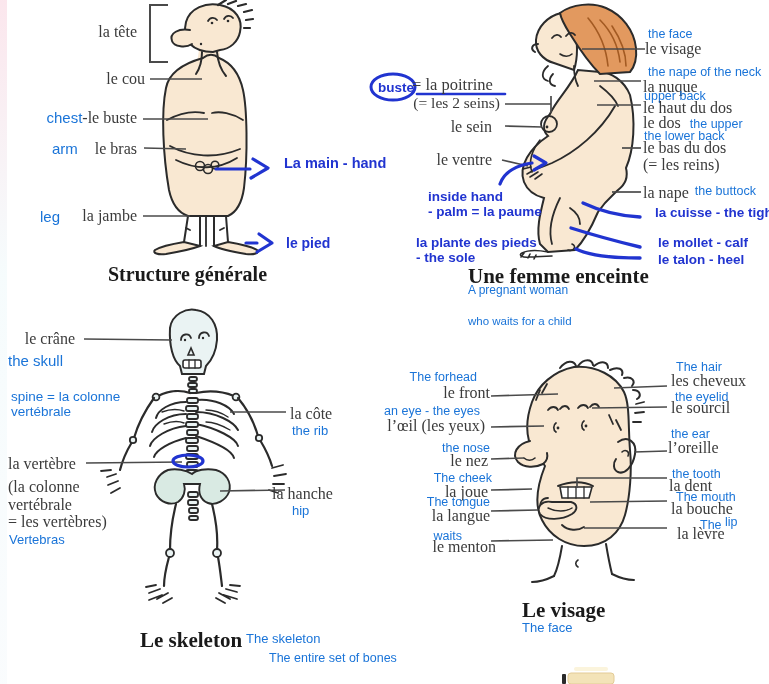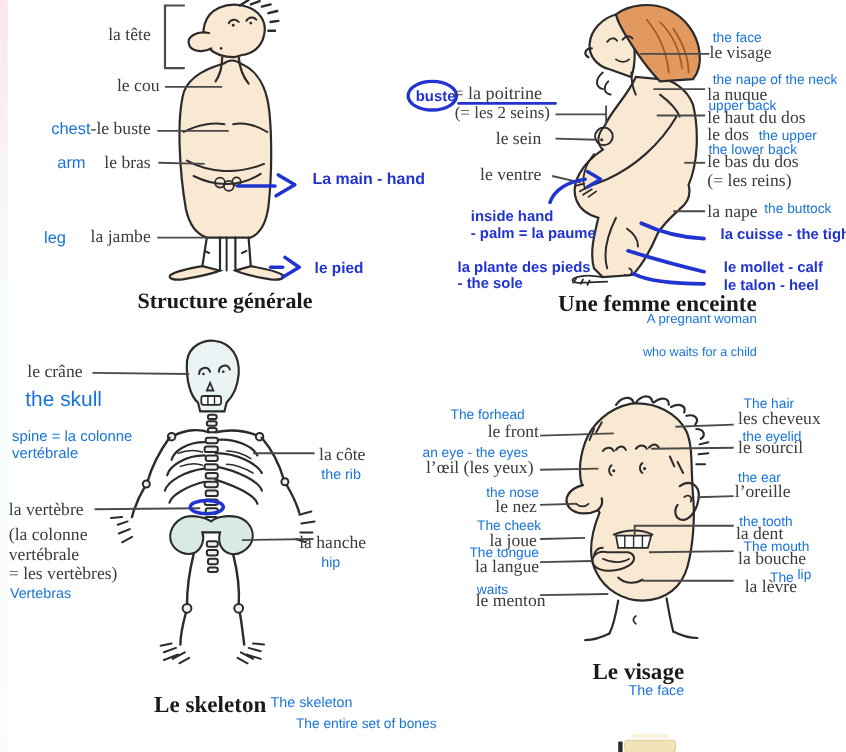--- a/index.html
+++ b/index.html
@@ -6,21 +6,21 @@
   #screen{position:relative;width:769px;height:684px;background:#ffffff;overflow:hidden;
           font-family:"Liberation Serif",serif;}
   #edge-strip{position:absolute;left:0;top:0;width:7px;height:100%;
       background:linear-gradient(180deg,rgba(248,210,222,.55),rgba(235,248,250,.45) 40%,rgba(240,246,250,.35));}
   .lbl{position:absolute;white-space:nowrap;line-height:1.12;}
   .fr{font-family:"Liberation Serif",serif;font-size:16px;color:#3b3b3b;}
   .fr-b{font-family:"Liberation Serif",serif;color:#1a1a1a;font-weight:bold;}
   .en{font-family:"Liberation Sans",sans-serif;font-size:12.5px;color:#1a74d8;}
   .ink{font-family:"Liberation Sans",sans-serif;font-size:13.5px;color:#2134d0;font-weight:bold;}
   .title{font-family:"Liberation Serif",serif;font-weight:bold;font-size:21px;color:#1a1a1a;}
-  .t-center{text-align:right;}
+  .t-center{text-align:left;}
   svg{position:absolute;left:0;top:0;}
   .sect{position:absolute;inset:0;}
 </style>
 </head>
 <body>
 
 <div id="screen">
   <div id="edge-strip"></div>
 
   <svg width="769" height="684" viewBox="0 0 769 684">
@@ -241,21 +241,21 @@
     <span class="lbl ink" style="left:655px;top:205px">la cuisse - the tigh</span>
     <span class="lbl ink" style="left:658px;top:235px">le mollet - calf</span>
     <span class="lbl ink" style="left:658px;top:252px">le talon - heel</span>
     <span class="lbl title t-center" style="left:468px;top:265px;width:220px">Une femme enceinte</span>
     <span class="lbl en t-center" style="left:468px;top:284px;width:220px;font-size:12px">A pregnant woman</span>
     <span class="lbl en t-center" style="left:468px;top:315px;width:220px;font-size:11.5px">who waits for a child</span>
   </div>
 
   <div class="sect">
     <span class="lbl fr" style="right:694px;top:330px">le crâne</span>
-    <span class="lbl en" style="left:23px;top:353px;font-size:19px">the skull</span>
+    <span class="lbl en" style="left:8px;top:353px;font-size:15px">the skull</span>
     <span class="lbl en" style="left:11px;top:389px;font-size:13.5px">spine = la colonne</span>
     <span class="lbl en" style="left:11px;top:404px;font-size:13.5px">vertébrale</span>
     <span class="lbl fr" style="left:290px;top:405px">la côte</span>
     <span class="lbl en" style="left:292px;top:424px;font-size:13px">the rib</span>
     <span class="lbl fr" style="left:8px;top:455px">la vertèbre</span>
     <span class="lbl fr" style="left:8px;top:478px">(la colonne</span>
     <span class="lbl fr" style="left:8px;top:496px">vertébrale</span>
     <span class="lbl fr" style="left:8px;top:513px">= les vertèbres)</span>
     <span class="lbl en" style="left:9px;top:533px;font-size:13px">Vertebras</span>
     <span class="lbl fr" style="left:272px;top:485px">la hanche</span>

